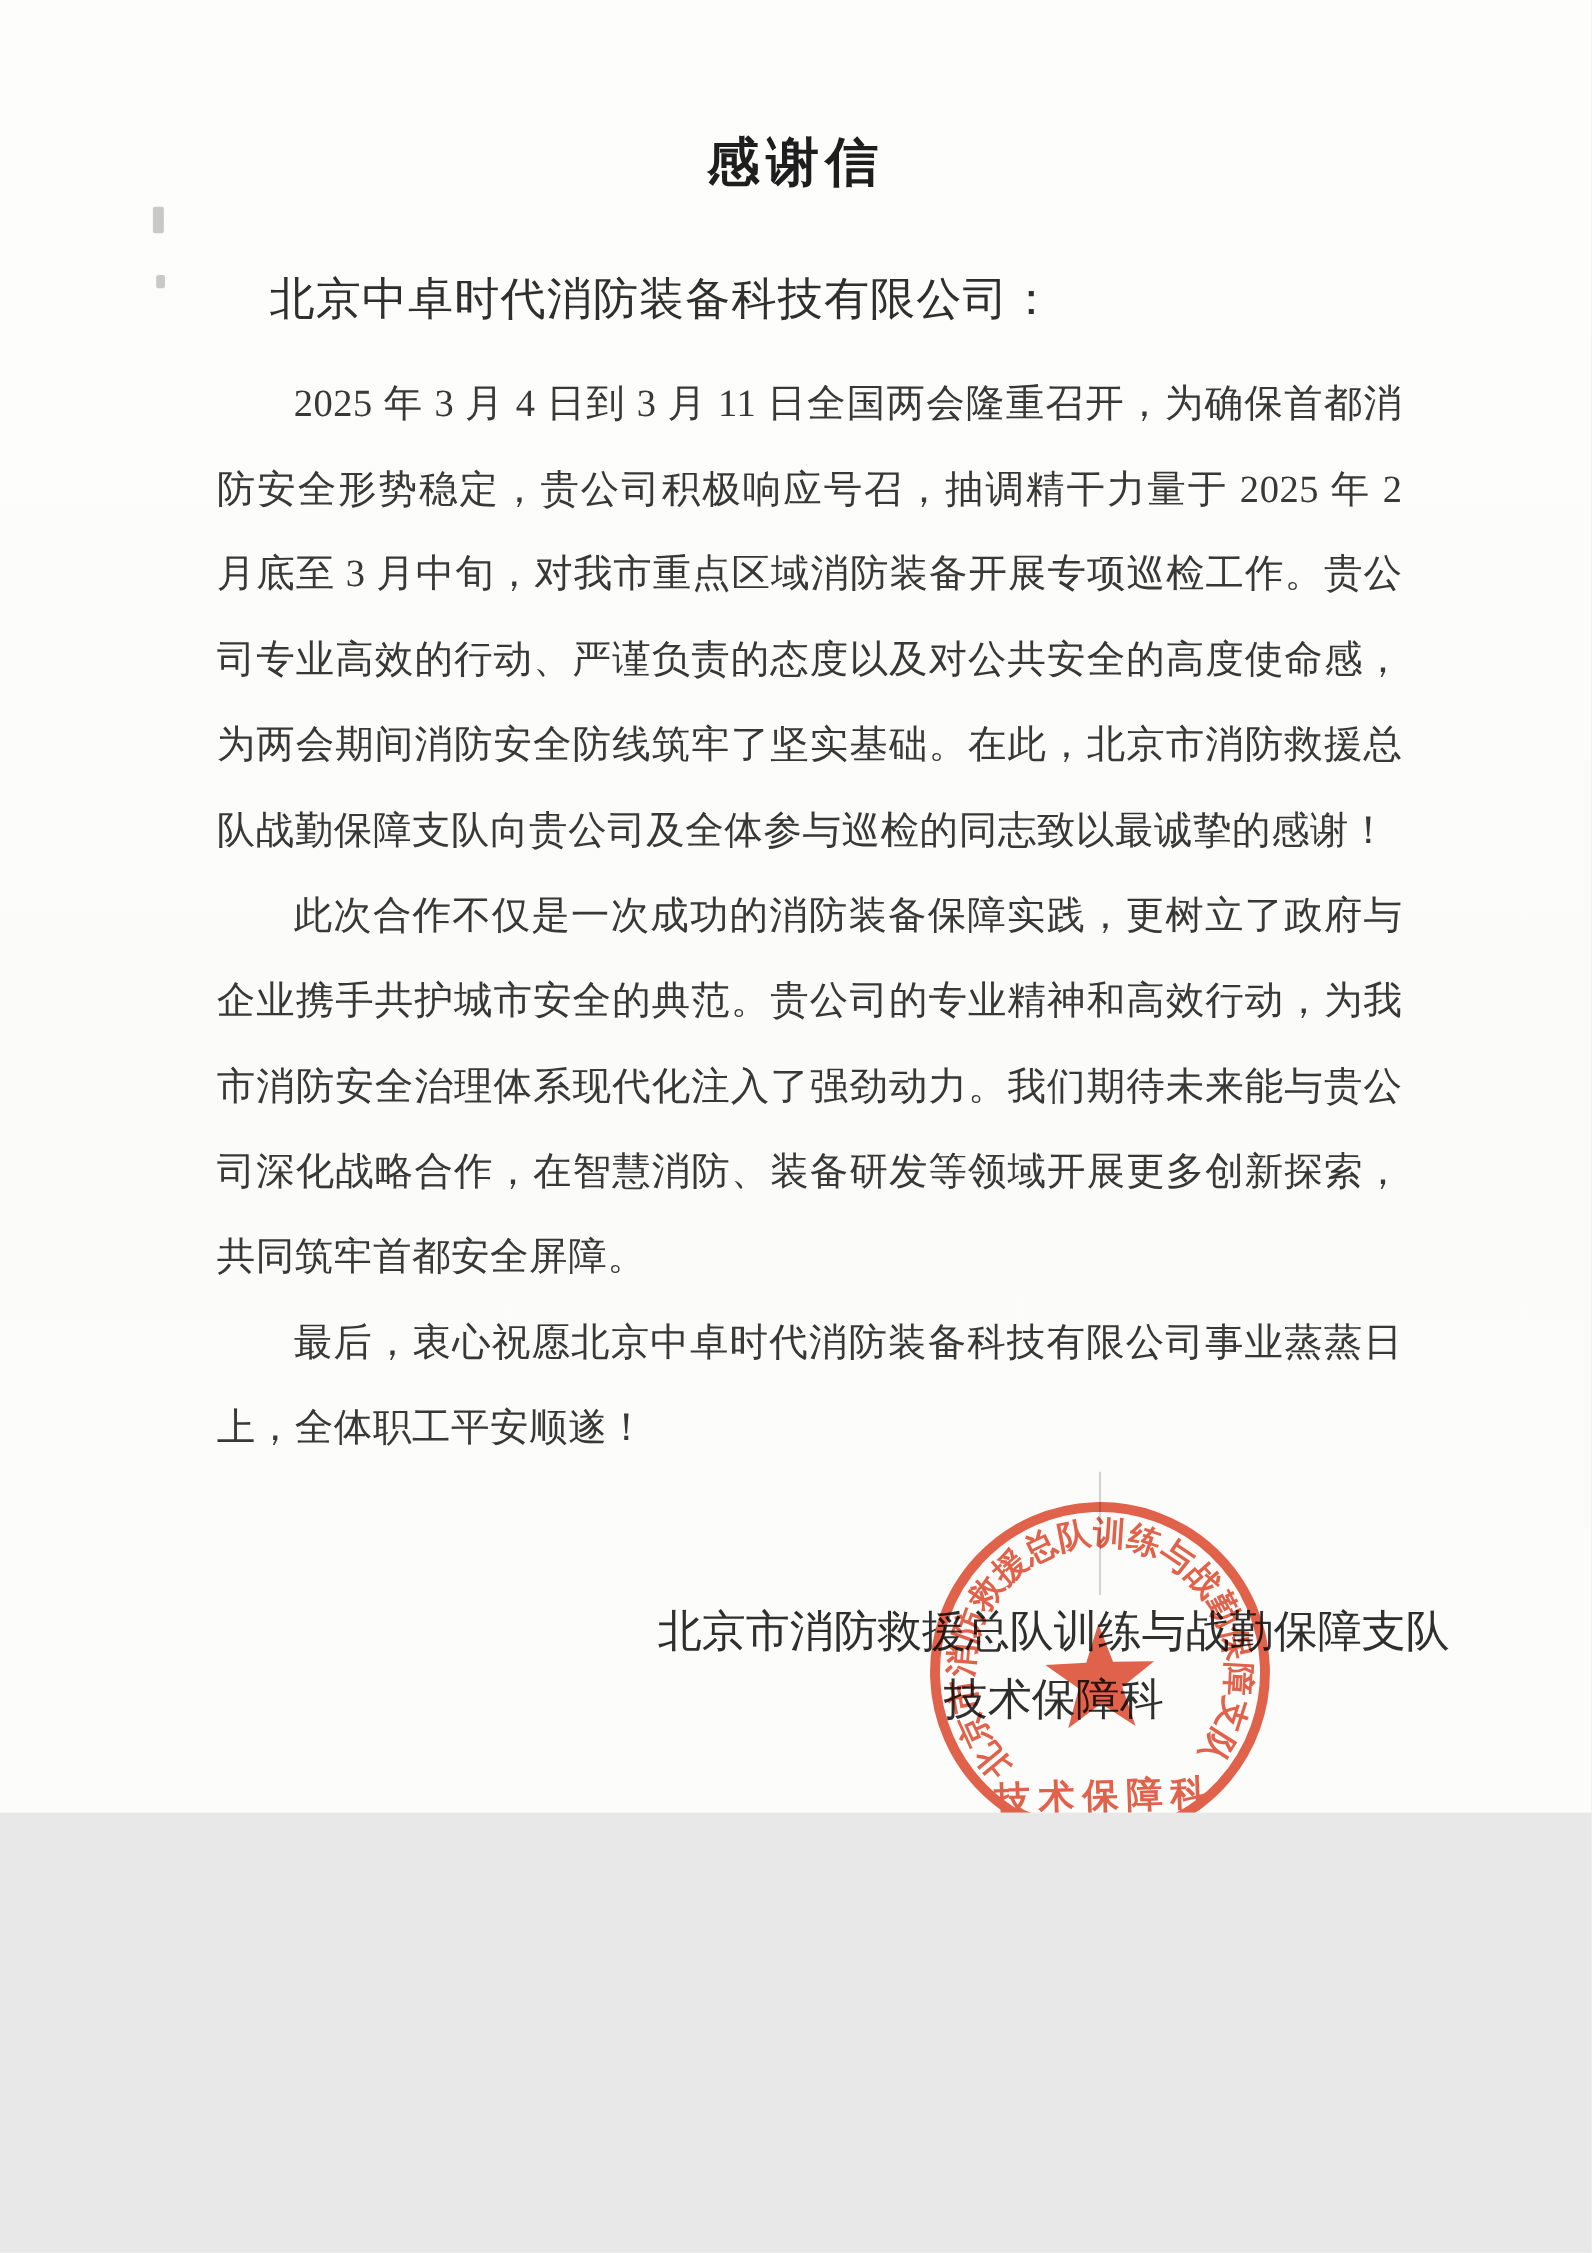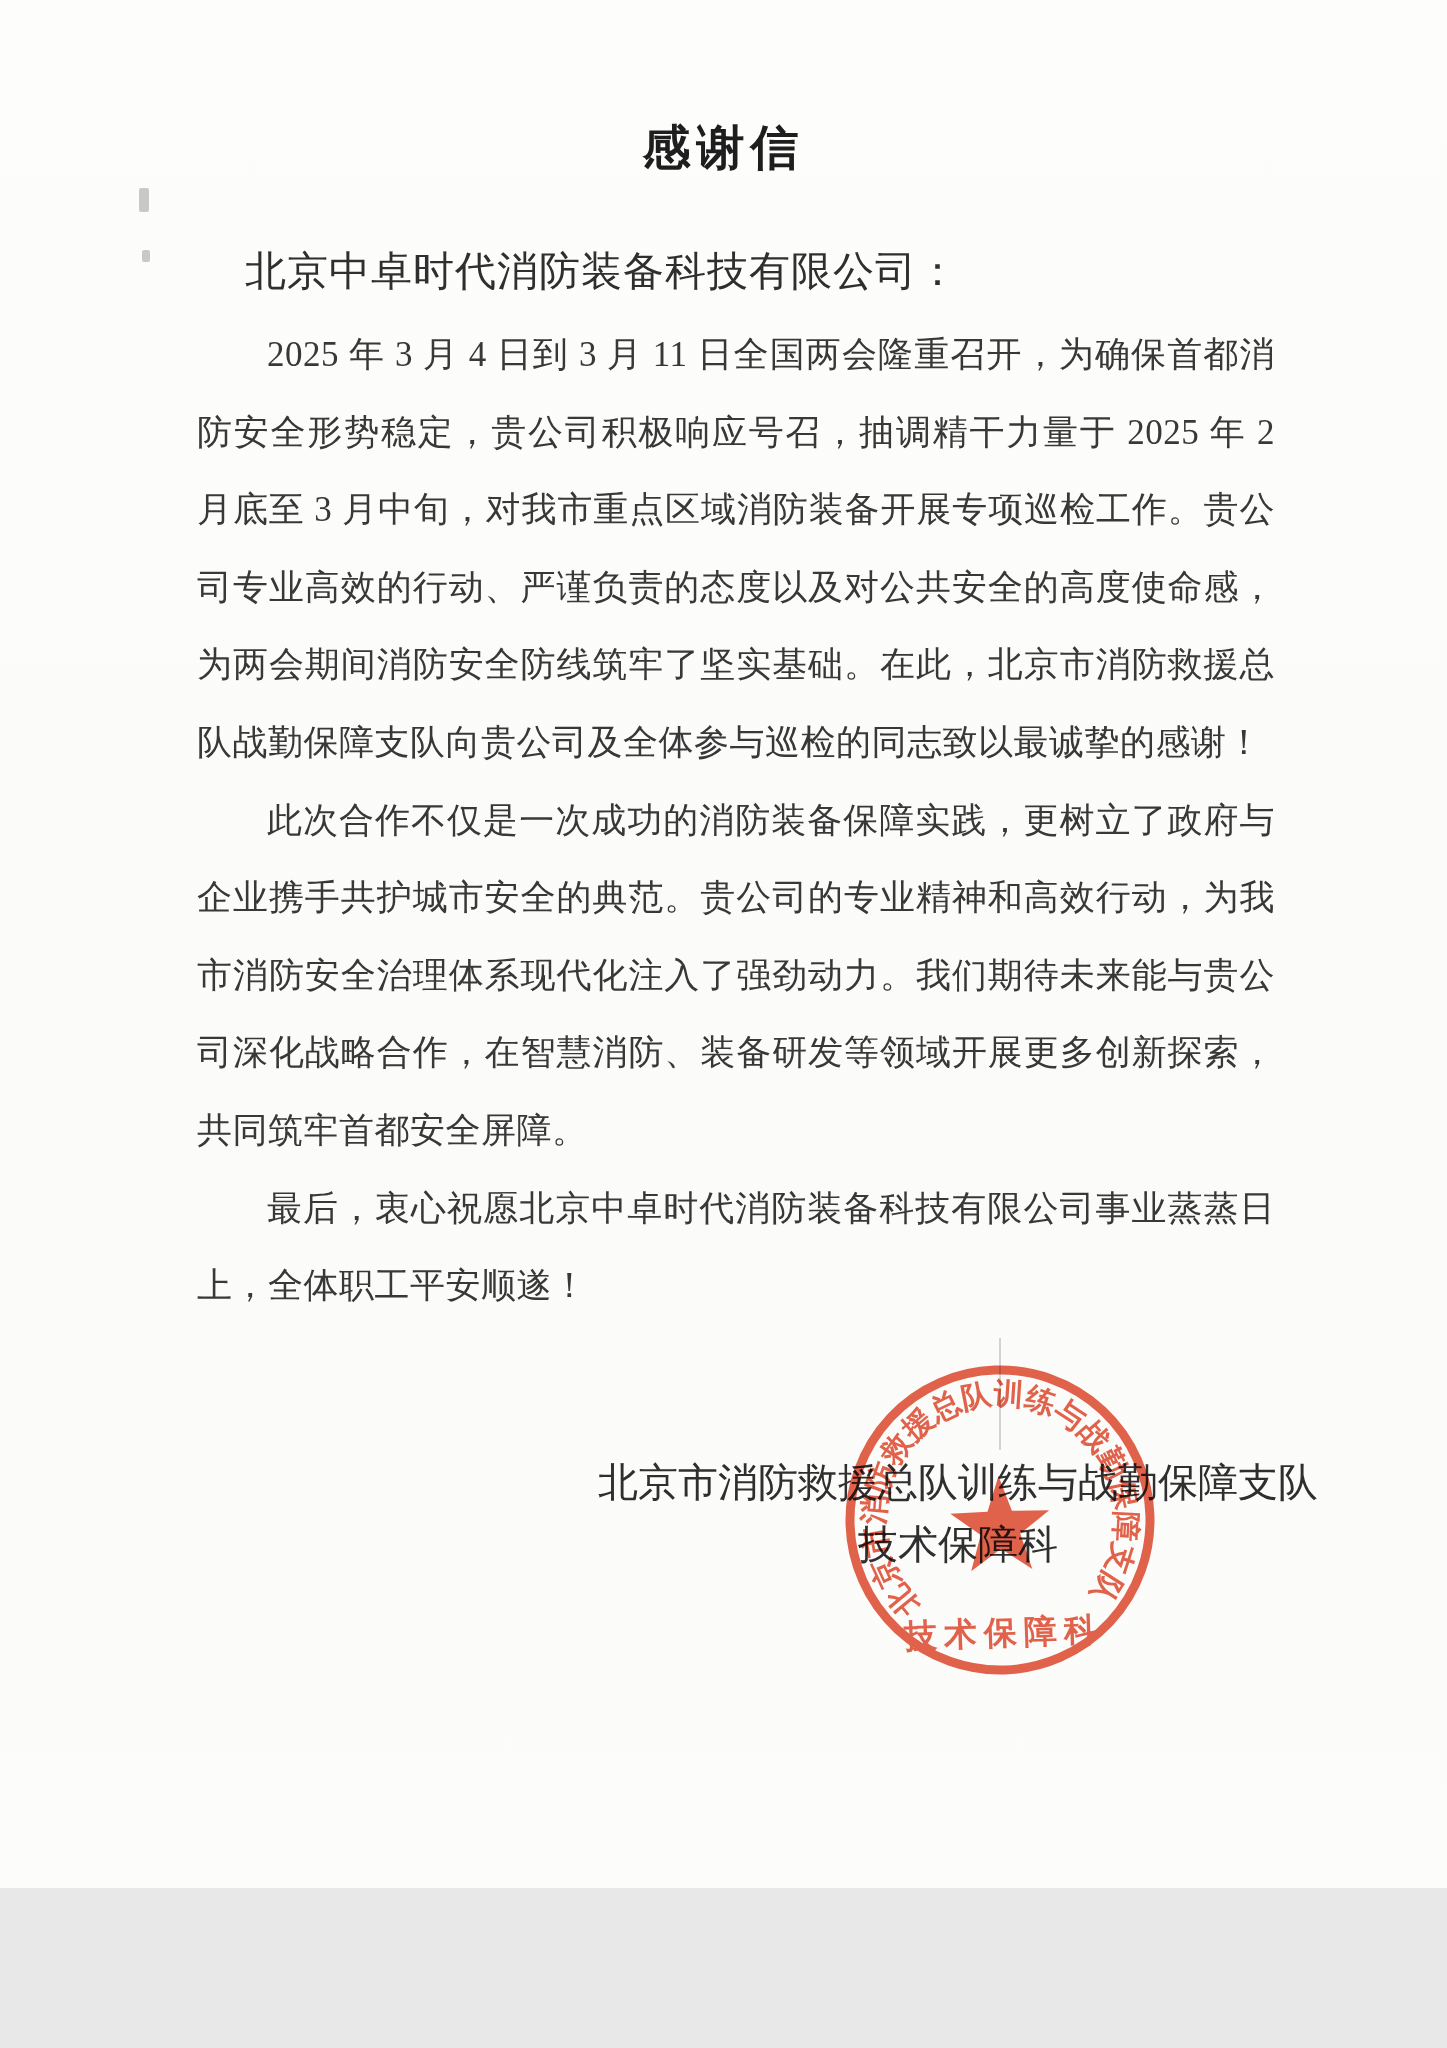--- a/index.html
+++ b/index.html
@@ -1,19 +1,19 @@
 <!DOCTYPE html>
 <html><head>
 <meta charset="utf-8">
 <style>
   html, body { margin: 0; padding: 0; background: #e8e8e8; }
   .page {
     position: relative;
     width: 1447px;
-    height: 1888px;
+    height: 1648px;
     margin: 0 auto;
     background: linear-gradient(180deg, #fdfdfc 0%, #fbfbfa 60%, #fcfcfb 100%);
     overflow: hidden;
     font-family: "Liberation Serif", "DejaVu Serif", serif;
     color: #343434;
   }
   .title {
     position: absolute;
     top: 116px;
     left: 0;
@@ -30,21 +30,21 @@
     position: absolute;
     top: 244px;
     left: 197px;
     font-size: 41px;
     color: #2f2f2f;
     letter-spacing: 1px;
     margin-left: 48px;
   }
   .letter-body {
     position: absolute;
-    top: 316px;
+    top: 328px;
     left: 197px;
     width: 1078px;
     font-size: 35px;
     line-height: 77.6px;
     text-align: justify;
     color: #383838;
     letter-spacing: 0.5px;
   }
   .letter-body p {
     margin: 0;

